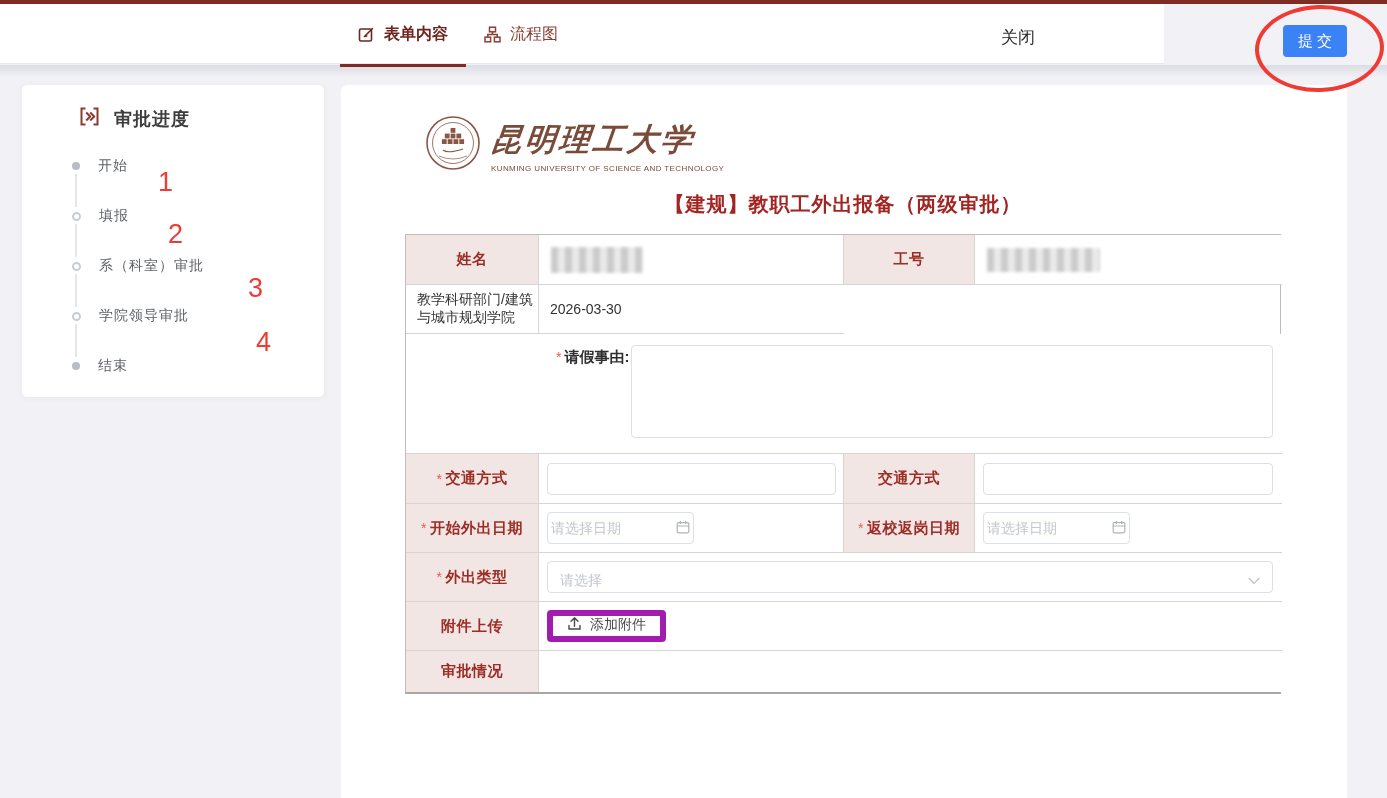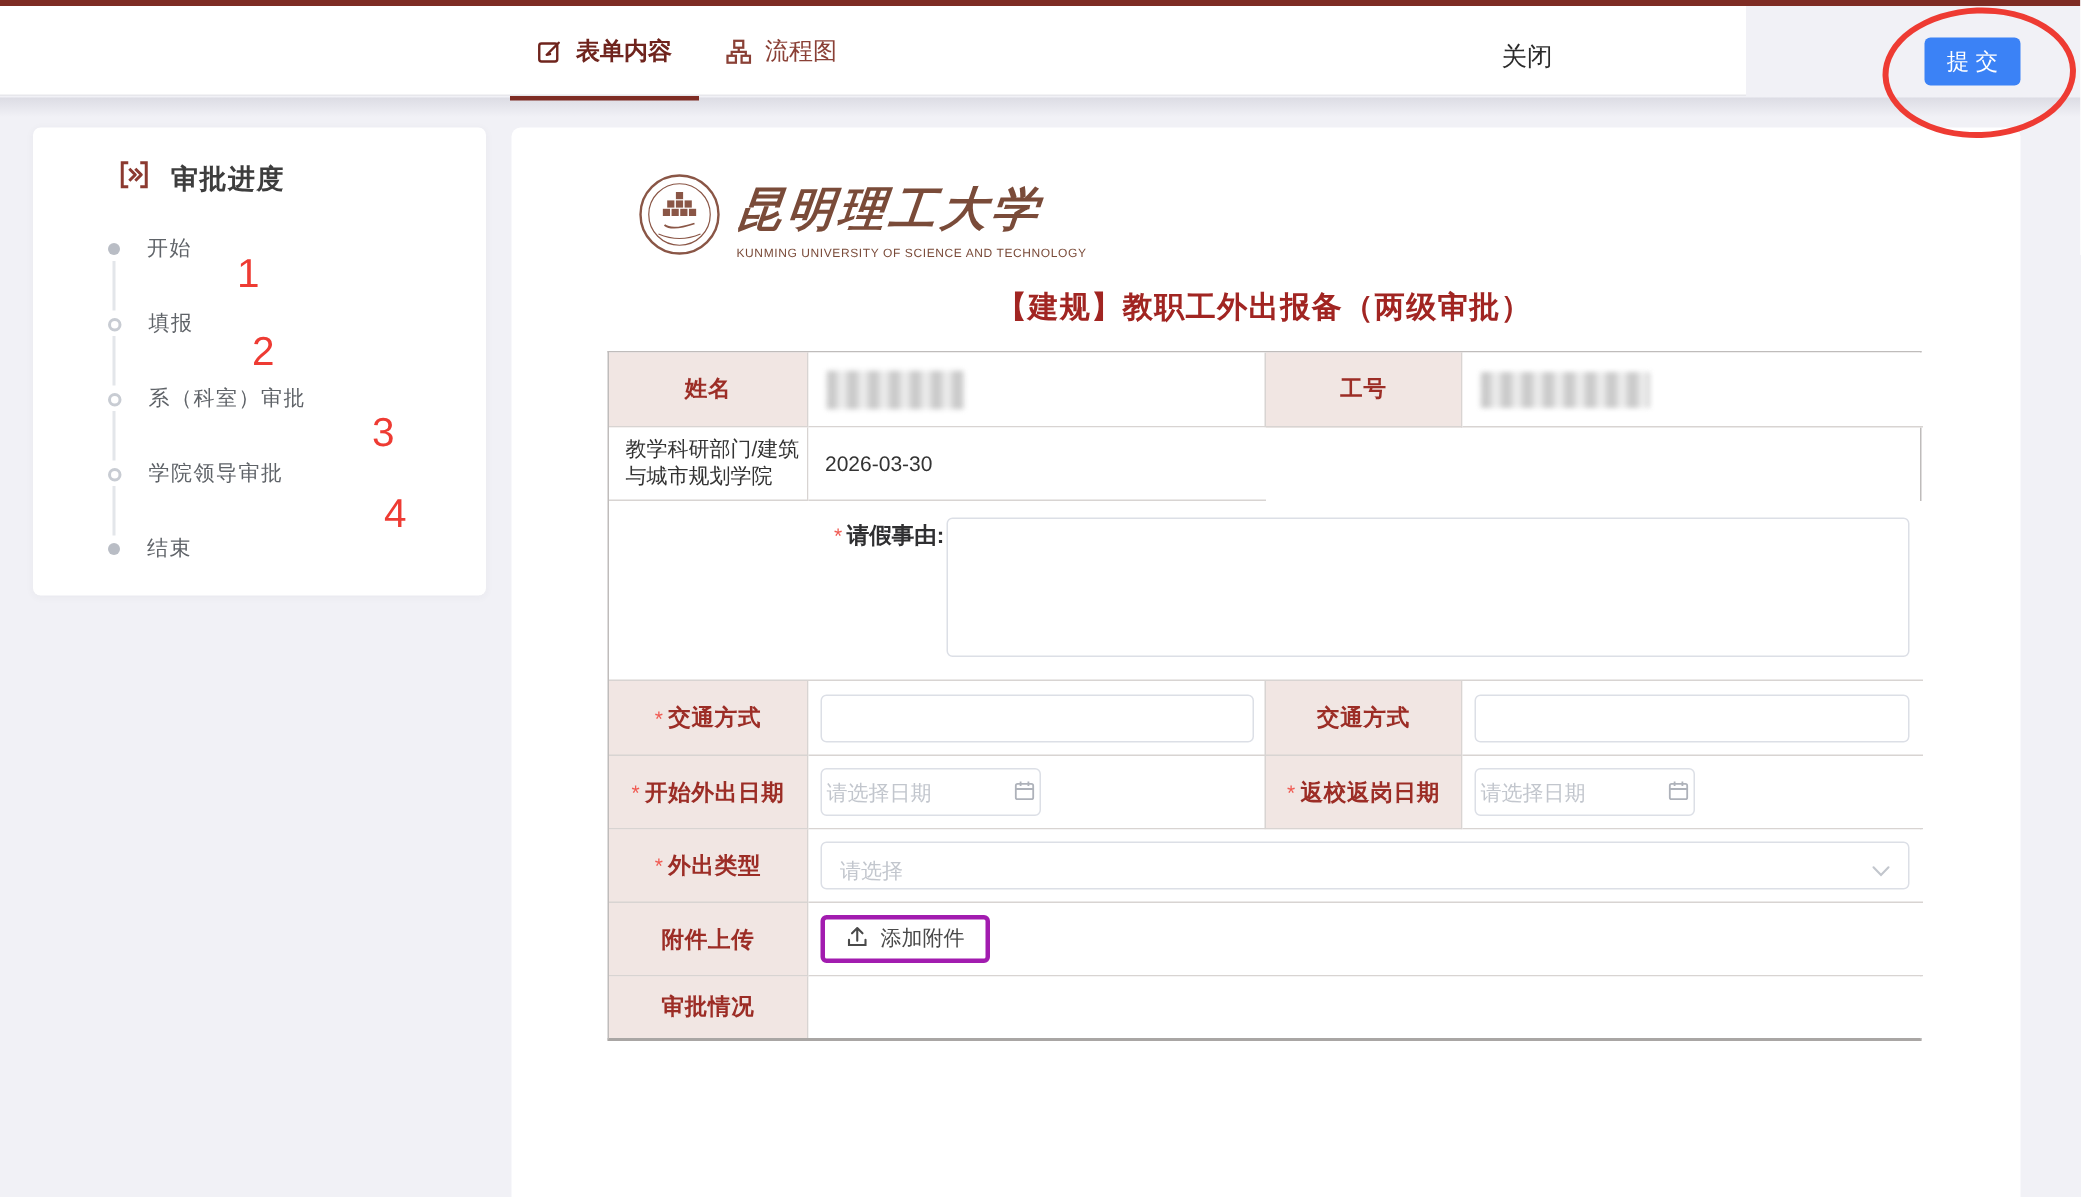--- a/index.html
+++ b/index.html
@@ -82,22 +82,22 @@
 
   .txt-input { height:32px; border:1px solid #dcdfe6; border-radius:4px; background:#fff;
                font-family:inherit; font-size:14px; color:#333; padding:0 10px; outline:none; }
   .date-box { width:147px; height:32px; border:1px solid #dcdfe6; border-radius:4px; background:#fff;
               display:flex; align-items:center; padding:0 3px; gap:18px; cursor:pointer; }
   .date-box input { border:none; outline:none; flex:1; min-width:0; font-family:inherit; font-size:14px; color:#333; background:transparent; }
   input::placeholder { color:#c2c6cd; }
   .fake-select { width:726px; height:32px; border:1px solid #dcdfe6; border-radius:4px; background:#fff;
                  display:flex; justify-content:space-between; padding:10px 12px; cursor:pointer; }
   .placeholder-text { color:#c2c6cd; font-size:14px; }
-  .upload-btn { height:32px; padding:0 14px; background:#fff; border:3px solid #a21caf; border-radius:4px;
-                display:flex; align-items:center; gap:8px; font-size:14px; color:#4a4a4a; cursor:pointer;
+  .upload-btn { height:32px; padding:0 14px; background:#fff; border:6px solid #a21caf; border-radius:4px;
+                display:flex; align-items:flex-start; gap:8px; font-size:14px; color:#4a4a4a; cursor:pointer;
                 font-family:inherit; }
 
   .reason-cell { position:relative; }
   .reason-label { position:absolute; left:150px; top:14px; font-size:15px; font-weight:bold; color:#2f2f31; }
   .reason-textarea { position:absolute; left:225px; top:11px; width:642px; height:93px; resize:none;
                      border:1px solid #dcdfe6; border-radius:4px; outline:none; font-family:inherit;
                      font-size:14px; padding:8px 10px; color:#333; }
 </style>
 </head>
 <body>

